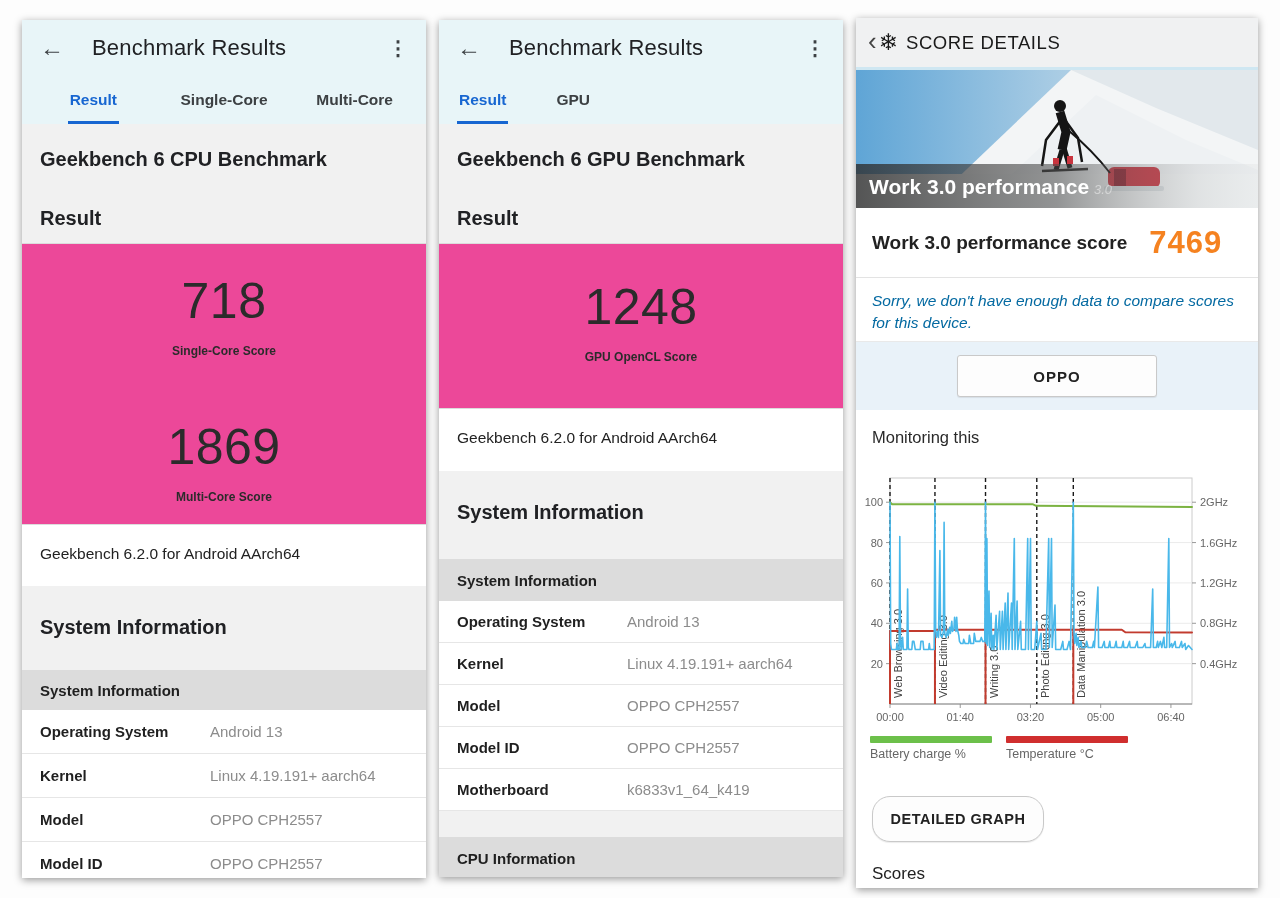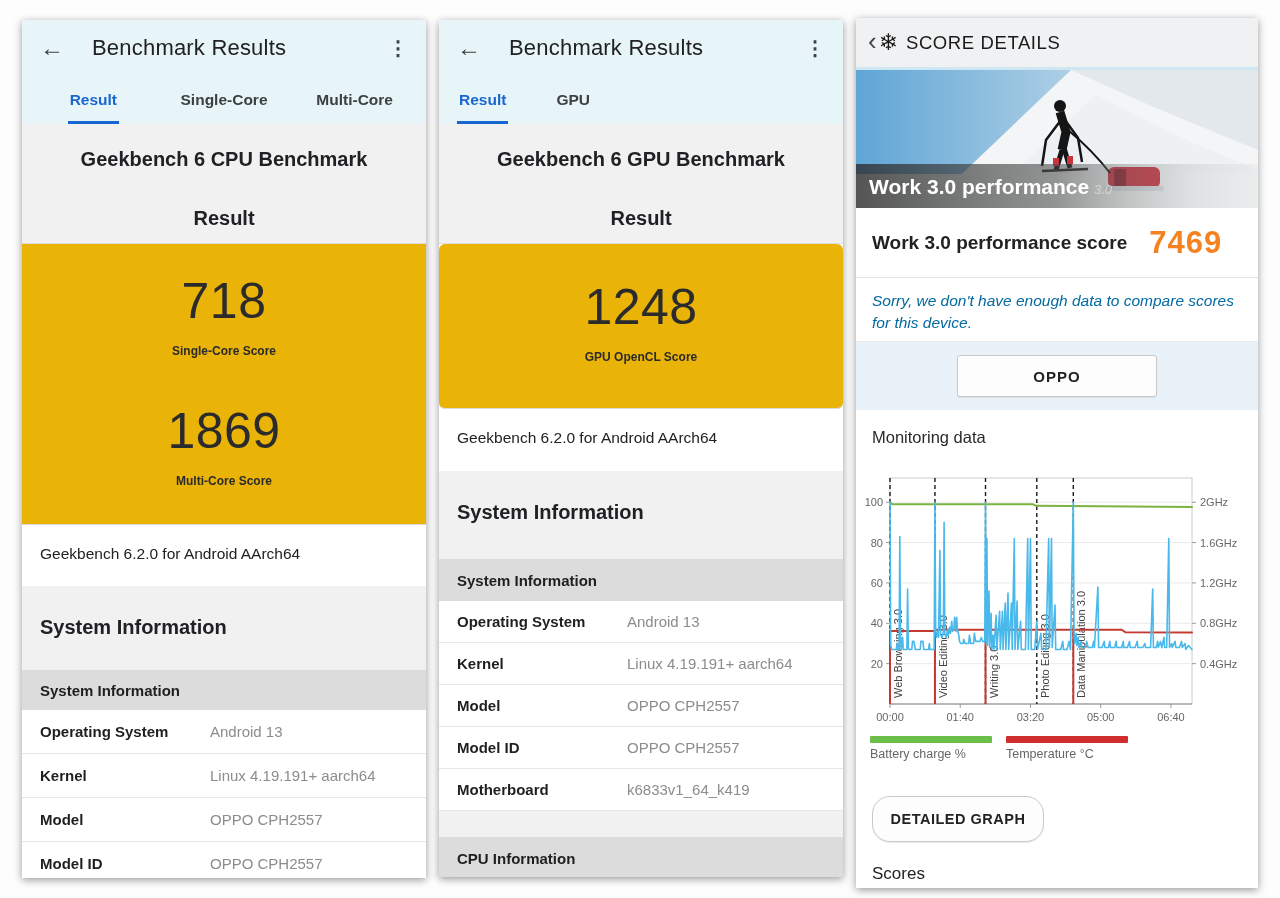--- a/index.html
+++ b/index.html
@@ -17,30 +17,30 @@
   .gb-title { font-size:22px; color:#202124; margin-left:28px; letter-spacing:.2px; }
   .gb-kebab { margin-left:auto; font-size:20px; color:#3c4043; font-weight:bold; cursor:pointer; }
   .gb-tabs { background:#e8f5f8; height:48px; display:flex; align-items:flex-end; padding:0 6px; }
   .gb-tabs.spread .tab { flex:1; text-align:center; }
   .gb-tabs.inline { padding-left:18px; gap:46px; }
   .tab { font-size:15.5px; font-weight:bold; color:#3c4043; cursor:pointer; }
   .tab > span { display:inline-block; padding:0 2px 12px; border-bottom:3px solid transparent; }
   .tab.active { color:#1766d1; }
   .tab.active > span { border-bottom-color:#1766d1; }
 
-  .gb-result-head { background:#f1f1f1; height:120px; padding:24px 18px 0; border-bottom:1px solid #dcdcdc;text-align:center; }
+  .gb-result-head { background:#f1f1f1; height:120px; padding:24px 18px 0; border-bottom:1px solid #dcdcdc; }
   .gb-result-head .l1 { font-size:20px; font-weight:bold; color:#202124; }
   .gb-result-head .l2 { font-size:20px; font-weight:bold; color:#202124; margin-top:36px; }
 
-  .gb-scores { text-align:center; background:#eab308; }
+  .gb-scores { text-align:center; background:#ec4899; }
   .panel-left  .gb-scores { height:280px; padding-top:28px; }
-  .panel-mid   .gb-scores { height:165px; padding-top:34px; border-bottom:1px solid #dcdcdc;border-radius:6px; }
+  .panel-mid   .gb-scores { height:165px; padding-top:34px; border-bottom:1px solid #dcdcdc; }
   .score-val { font-size:50px; color:#2b2b2b; letter-spacing:.5px; }
   .score-cap { font-size:12px; font-weight:bold; color:#2b2b2b; margin-top:14px; }
-  .score-block + .score-block { margin-top:44px; }
+  .score-block + .score-block { margin-top:60px; }
 
   .gb-version { padding:20px 18px; font-size:15.5px; color:#222; background:#fff; height:62px; }
   .panel-left .gb-version { border-top:1px solid #dcdcdc; }
 
   .gb-sysinfo-head { background:#f1f1f1; padding:30px 18px 0; font-size:20px; font-weight:bold; color:#202124; }
   .panel-left  .gb-sysinfo-head { height:84px; }
   .panel-mid   .gb-sysinfo-head { height:88px; }
   .gb-subbar { background:#dcdcdc; padding:0 18px; display:flex; align-items:center; font-size:15px; font-weight:bold; color:#1f1f1f; }
   .panel-left .gb-subbar { height:40px; }
   .panel-mid  .gb-subbar { height:42px; }
@@ -239,21 +239,21 @@
       <span class="pm-scorelabel">Work 3.0 performance score</span>
       <span class="pm-scoreval" id="pm-scoreval" style="color: rgb(245, 130, 32);">7469</span>
     </div>
 
     <div class="pm-notice">Sorry, we don't have enough data to compare scores for this device.</div>
 
     <div class="pm-share">
       <button class="pm-btn">OPPO</button>
     </div>
 
-    <div class="pm-monitoring">Monitoring data</div>
+    <div class="pm-monitoring">Monitoring this</div>
 
     <div class="pm-chart" id="pm-chart"><svg width="388" height="268">
           <rect x="28" y="14" width="302" height="226" fill="none" stroke="#cccccc" stroke-width="1"></rect>
           <line x1="28" y1="199.64285714285714" x2="330" y2="199.64285714285714" stroke="#ebebeb" stroke-width="1"></line>
           <line x1="24" y1="199.64285714285714" x2="28" y2="199.64285714285714" stroke="#999" stroke-width="1"></line>
           <text x="21" y="203.64285714285714" font-size="11" fill="#666" text-anchor="end">20</text>
           <line x1="28" y1="159.28571428571428" x2="330" y2="159.28571428571428" stroke="#ebebeb" stroke-width="1"></line>
           <line x1="24" y1="159.28571428571428" x2="28" y2="159.28571428571428" stroke="#999" stroke-width="1"></line>
           <text x="21" y="163.28571428571428" font-size="11" fill="#666" text-anchor="end">40</text>
           <line x1="28" y1="118.92857142857143" x2="330" y2="118.92857142857143" stroke="#ebebeb" stroke-width="1"></line>

